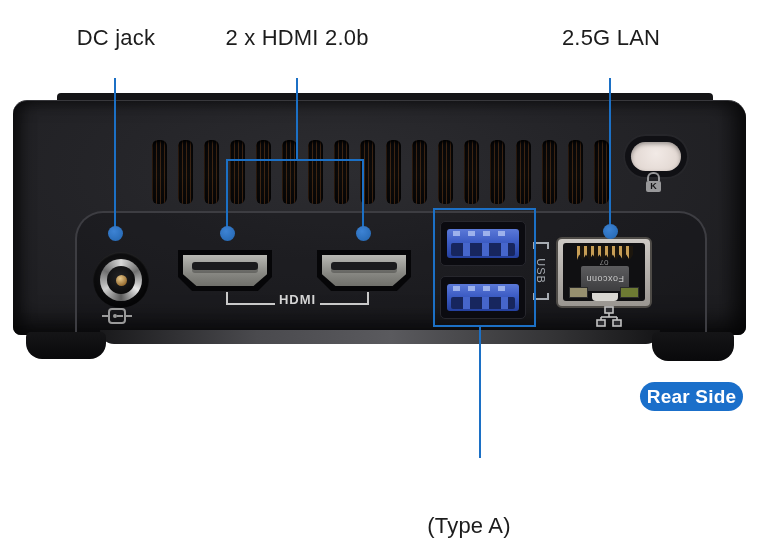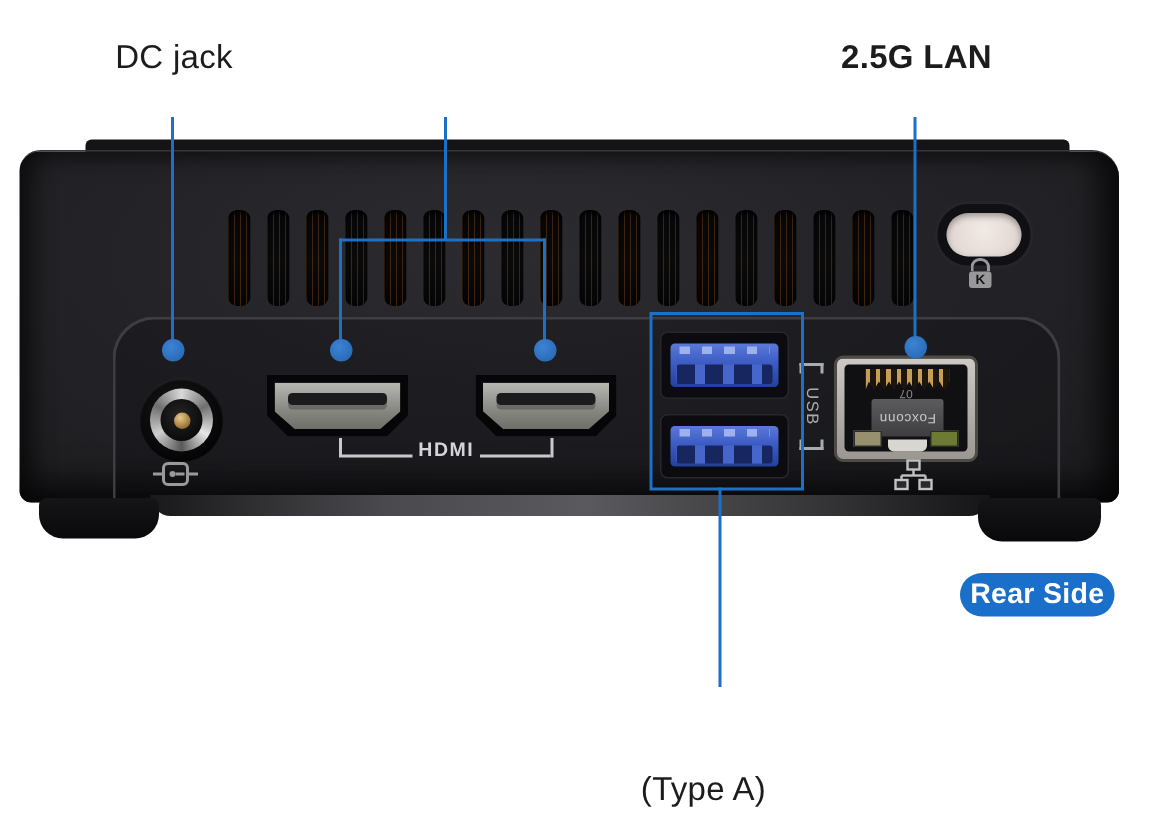--- a/index.html
+++ b/index.html
@@ -136,21 +136,22 @@
     color:#ffffff;font-size:19px;font-weight:bold;text-align:center;line-height:29px;
     letter-spacing:.2px;
   }
 </style>
 </head>
 <body>
 
 <div id="stage">
 
   <div class="abs callout-label" style="left:46px;top:25px;width:140px;">DC jack</div>
-  <div class="abs callout-label" style="left:541px;top:25px;width:140px;font-weight:bold;">2.5G LAN</div>
+  <div class="abs callout-label" style="left:207px;top:25px;width:180px;">2 x HDMI 2.0b</div>
+  <div class="abs callout-label" style="left:541px;top:25px;width:140px;">2.5G LAN</div>
 
   <div class="abs" id="top-lip"></div>
   <div class="abs" id="body"></div>
   <div class="abs" id="io-panel"></div>
   <div class="abs" id="bottom-lip"></div>
   <div class="abs foot" id="foot-left"></div>
   <div class="abs foot" id="foot-right"></div>
 
   <div class="abs" id="vents">
       <div class="vent-slot"></div>

